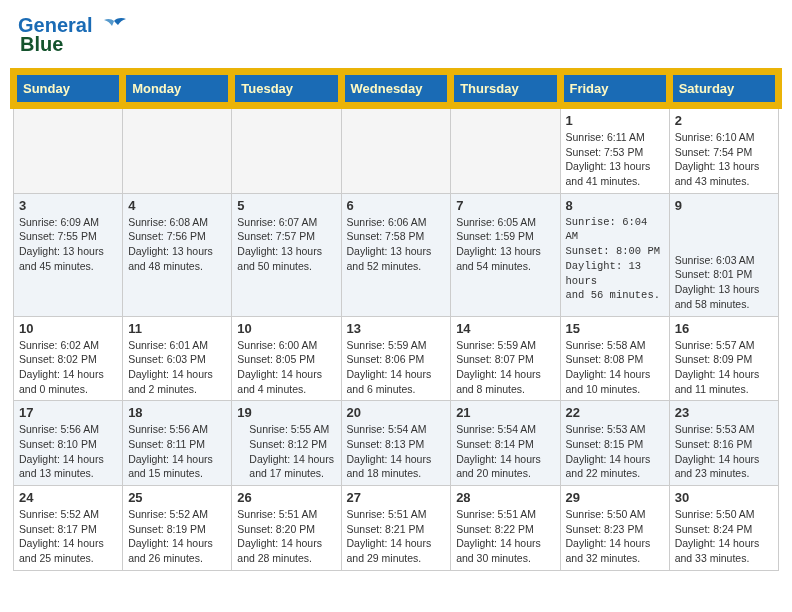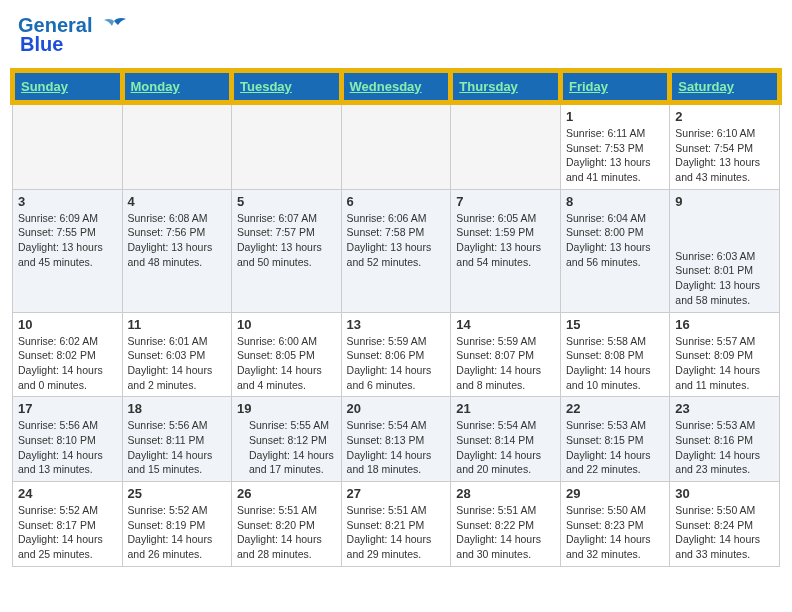--- a/index.html
+++ b/index.html
@@ -40,27 +40,26 @@
       font-size: 16px;
       font-weight: normal;
       color: #555;
     }
     .calendar {
       width: 100%;
       border-collapse: collapse;
     }
     .calendar th {
       background: #1a6bb5;
-      color: #86efac;
+      color: #fef9c3;
       font-size: 13px;
       font-weight: bold;
       padding: 6px 6px;
       text-align: left;
-      border: 5px solid #eab308;
-      text-decoration: underline;
+      border: 7px solid #eab308;
     }
     .calendar td {
       border: 1px solid #ccc;
       vertical-align: top;
       padding: 4px 5px;
       font-size: 10.5px;
       color: #333;
       width: 110px;
       min-height: 80px;
       background: #fff;
@@ -93,21 +92,21 @@
   <div class="logo">
     <div class="logo-row">
       <div style="font-size:20px;font-weight:bold;color:#333;">
         <span style="color:#1a6bb5;">General</span>
         <svg width="28" height="20" viewBox="0 0 28 20" style="display:inline-block;vertical-align:middle;margin-left:2px;">
           <path d="M14,4 C16,1 22,0 26,2 C22,3 20,5 18,8 C16,6 15,5 14,4Z" fill="#1a6bb5"></path>
           <path d="M14,4 C12,2 8,1 4,3 C8,4 10,6 12,9 C13,7 13.5,5.5 14,4Z" fill="#5599cc"></path>
         </svg>
       </div>
     </div>
-    <div style="font-size:20px;font-weight:bold;color:#1d4ed8;margin-top:-4px;margin-left:2px;">Blue</div>
+    <div style="font-size:20px;font-weight:bold;color:#14532d;margin-top:-4px;margin-left:2px;">Blue</div>
   </div>
   <div class="title-block">
     <h1></h1>
     <h2></h2>
   </div>
 </div>
 
 <table class="calendar">
   <thead>
     <tr>
@@ -173,21 +172,21 @@
         </td>
         <td>
           <span class="day-num">7</span>
           <div class="day-info" style="white-space: pre-line;">Sunrise: 6:05 AM
 Sunset: 1:59 PM
 Daylight: 13 hours
 and 54 minutes.</div>
         </td>
         <td>
           <span class="day-num">8</span>
-          <div class="day-info" style="white-space: pre-line;">Sunrise: 6:04 AM
+          <div class="day-info" style="white-space: pre-line; font-family: Liberation Mono, monospace;">Sunrise: 6:04 AM
 Sunset: 8:00 PM
 Daylight: 13 hours
 and 56 minutes.</div>
         </td>
         <td>
           <span class="day-num">9</span>
           <div class="day-info" style="white-space: pre-line; margin-top: 40px;">Sunrise: 6:03 AM
 Sunset: 8:01 PM
 Daylight: 13 hours
 and 58 minutes.</div>

